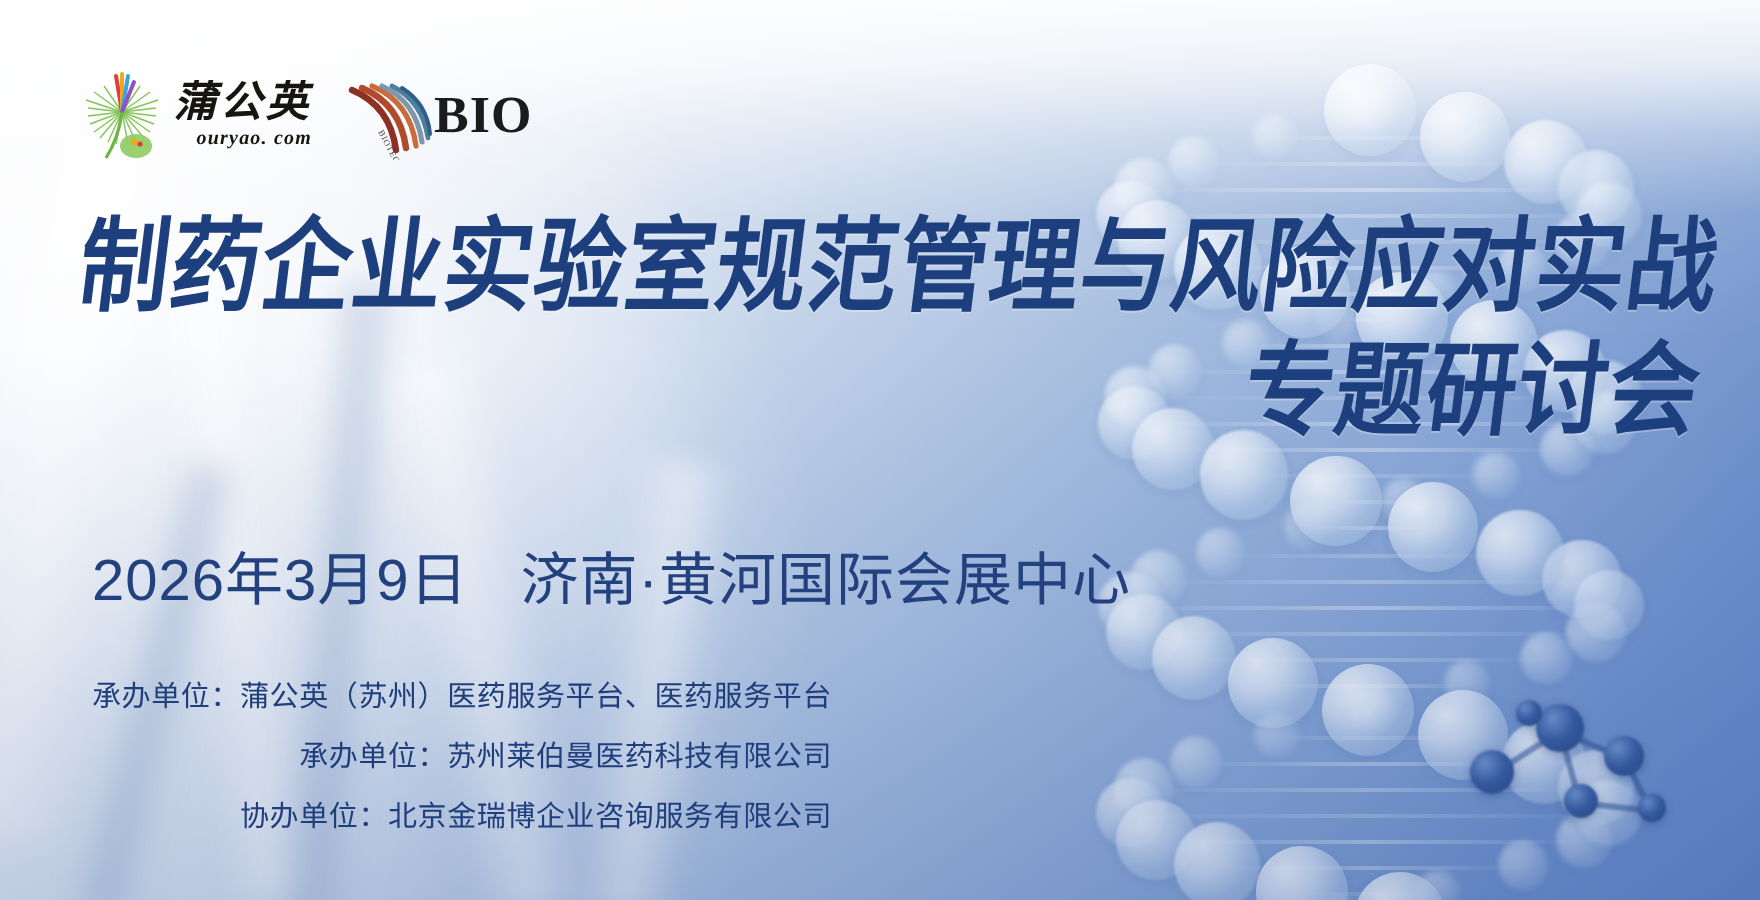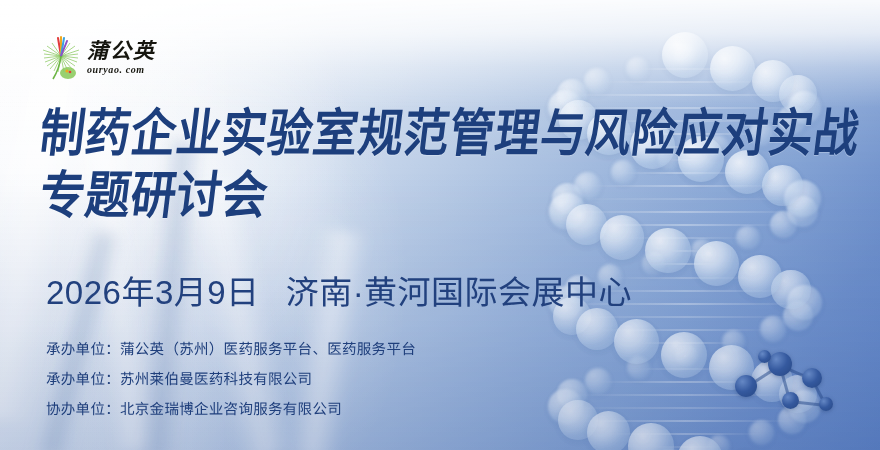--- a/index.html
+++ b/index.html
@@ -11,20 +11,21 @@
   body {
     font-family: "Liberation Sans", "DejaVu Sans", sans-serif;
   }
 
   #banner {
     position: relative;
     width: 880px;
     height: 450px;
     overflow: hidden;
     background: #e5e5e5;
+    text-align: right;
   }
 
   
   .bg-layer {
     position: absolute;
     inset: 0;
     pointer-events: none;
   }
   
   .bg-base {
@@ -246,21 +247,21 @@
   
   #meta {
     position: absolute;
     left: 46px;
     top: 266px;
     z-index: 6;
     display: flex;
     align-items: baseline;
     gap: 26px;
     font-family: "Liberation Sans", "DejaVu Sans", sans-serif;
-    font-size: 33px;
+    font-size: 29px;
     font-weight: 400;
     color: #22417e;
     letter-spacing: 0.5px;
   }
 
   
   #organizers {
     position: absolute;
     left: 46px;
     top: 334px;
@@ -443,20 +444,36 @@
           <circle cx="29" cy="38" r="1.6" fill="#f0a81e"></circle>
           <circle cx="32" cy="39" r="1.3" fill="#e23b3b"></circle>
         </svg>
       </div>
       <div class="ouryao-txt">
         <div class="ouryao-cn">蒲公英</div>
         <div class="ouryao-en">ouryao. com</div>
       </div>
     </div>
 
+    <div class="logo bio-logo">
+      <div class="bio-arcs">
+        <svg viewBox="0 0 44 44" width="44" height="44" aria-hidden="true">
+          <g fill="none" stroke-linecap="round">
+            <path d="M4 9  C 16 14, 24 24, 26 39" stroke="#8d2f22" stroke-width="3.2"></path>
+            <path d="M9 8  C 21 13, 29 23, 31 38" stroke="#b04a2a" stroke-width="3.2"></path>
+            <path d="M14 7 C 26 12, 34 22, 36 37" stroke="#c96b3a" stroke-width="2.6"></path>
+            <path d="M19 7 C 30 12, 37 21, 39 35" stroke="#7d97ad" stroke-width="2.6"></path>
+            <path d="M24 7 C 34 12, 40 20, 42 33" stroke="#4f7f9e" stroke-width="2.4"></path>
+            <path d="M29 8 C 37 13, 42 20, 43 31" stroke="#2f5f86" stroke-width="2.0"></path>
+          </g>
+          <text x="17" y="30" font-family="Liberation Serif, serif" font-size="4.4" fill="#4a3a30" transform="rotate(62 17 30)" letter-spacing="0.4">BIOTECH</text>
+        </svg>
+      </div>
+      <div class="bio-word">BIO</div>
+    </div>
 
 
 
   </div>
 
   <div id="headline">
     <div class="title-line">制药企业实验室规范管理与风险应对实战</div>
     <div class="title-line">专题研讨会</div>
   </div>
 

